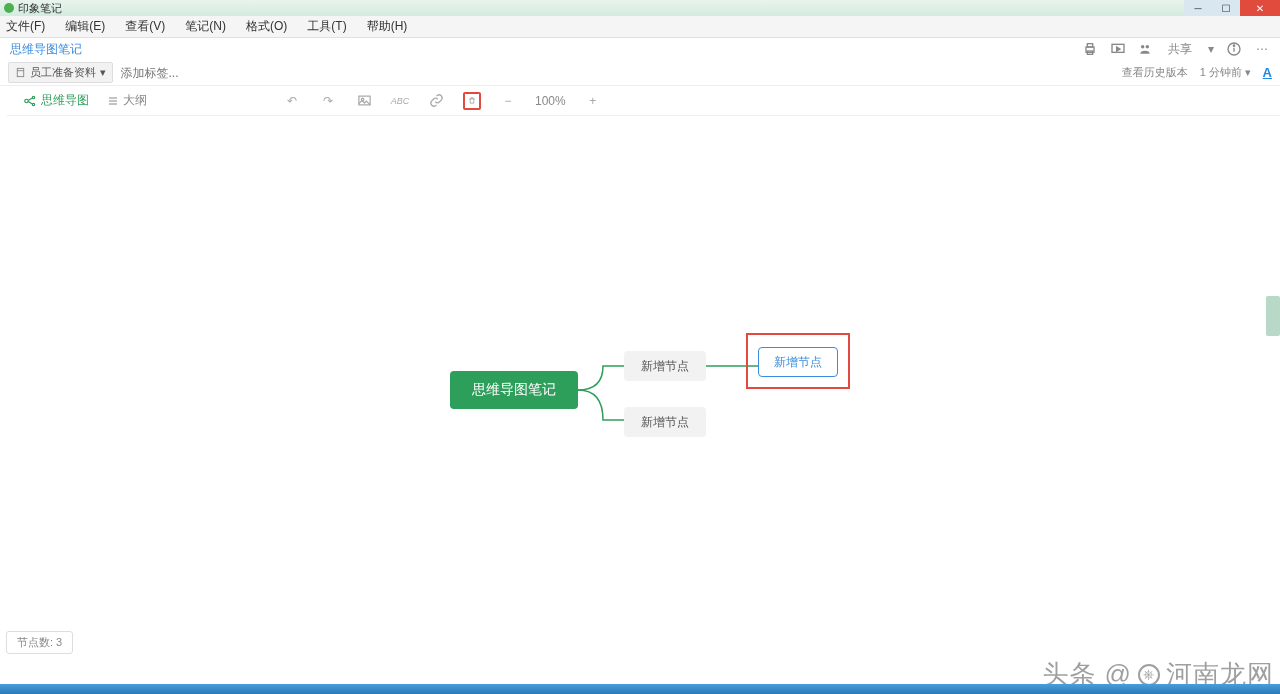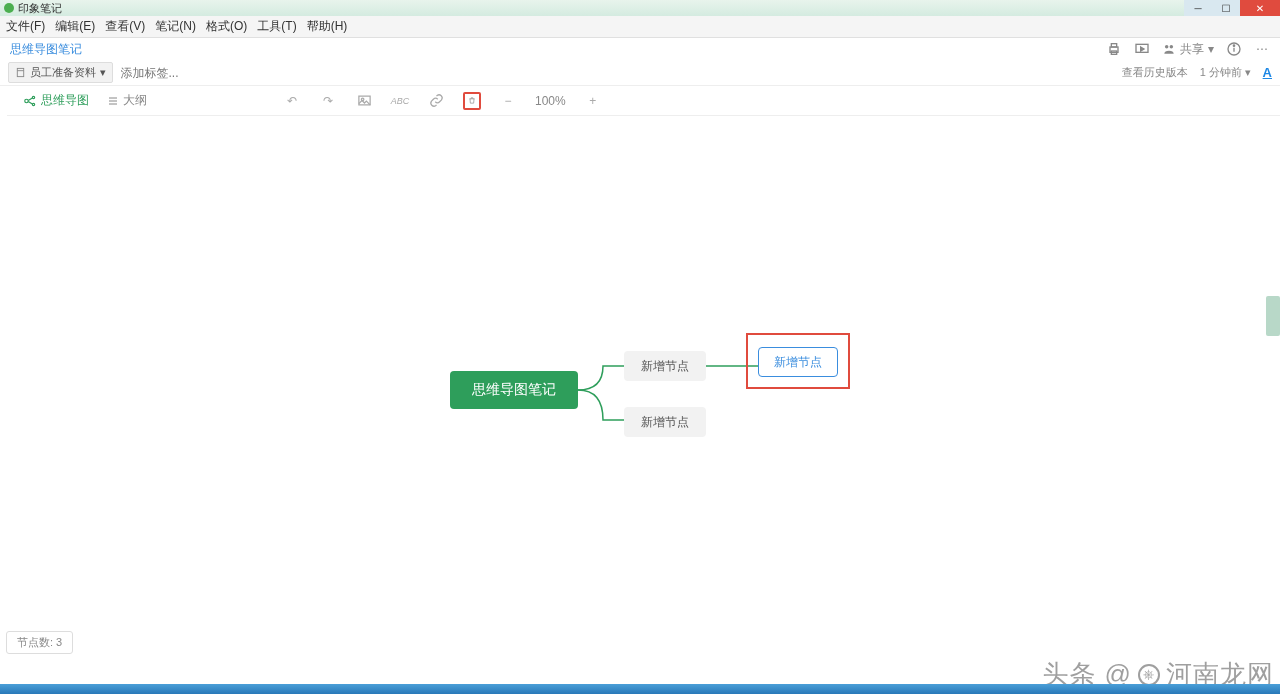--- a/index.html
+++ b/index.html
@@ -7,28 +7,28 @@
 
 .titlebar { height: 16px; background: linear-gradient(#e8f4ec, #d4ebe0); display: flex; align-items: center; padding: 0 4px; font-size: 11px; position: relative; }
 .titlebar .app-icon { width: 10px; height: 10px; background: #4caf50; border-radius: 50%; margin-right: 4px; }
 .titlebar .title { color: #333; }
 .win-controls { position: absolute; right: 0; top: 0; display: flex; }
 .win-btn { width: 28px; height: 16px; display: flex; align-items: center; justify-content: center; font-size: 10px; color: #333; }
 .win-btn.min { background: #d9e8f0; }
 .win-btn.max { background: #d9e8f0; }
 .win-btn.close { background: #e04b3e; color: #fff; width: 40px; }
 
-.menubar { height: 22px; background: #f5f5f5; border-bottom: 1px solid #e0e0e0; display: flex; align-items: center; padding: 0 6px; gap: 10px; font-size: 12px; color: #333; }
+.menubar { height: 22px; background: #f5f5f5; border-bottom: 1px solid #e0e0e0; display: flex; align-items: center; padding: 0 6px; gap: 20px; font-size: 12px; color: #333; }
 .menubar .menu-item { cursor: pointer; }
 
 .note-header { height: 22px; display: flex; align-items: center; padding: 0 10px; justify-content: space-between; }
 .note-title { color: #3a8dde; font-size: 12px; }
 .note-actions { display: flex; align-items: center; gap: 12px; color: #888; font-size: 12px; }
 .icon-btn { width: 16px; height: 16px; display: flex; align-items: center; justify-content: center; color: #888; cursor: pointer; }
-.share-btn { display: flex; align-items: center; gap: 4px; }
+.share-btn { display: flex; align-items: center; gap: 16px; }
 
 .tag-row { height: 26px; display: flex; align-items: center; padding: 0 8px; gap: 8px; justify-content: space-between; border-bottom: 1px solid #eee; }
 .tag-left { display: flex; align-items: center; gap: 8px; }
 .notebook-chip { display: flex; align-items: center; gap: 4px; background: #f2f2f2; border: 1px solid #ddd; border-radius: 2px; padding: 2px 6px; font-size: 11px; color: #555; }
 .tag-input { border: none; font-size: 12px; color: #4c1d95; outline: none; }
 .tag-right { display: flex; align-items: center; gap: 12px; font-size: 11px; color: #888; }
 .font-a { color: #1e88e5; text-decoration: underline; font-weight: bold; font-size: 13px; }
 
 .toolbar { height: 30px; border-bottom: 1px solid #eee; display: flex; align-items: center; padding: 0 16px; gap: 18px; font-size: 12px; color: #666; margin-left: 7px; }
 .view-tab { display: flex; align-items: center; gap: 4px; color: #2e9e5b; }

